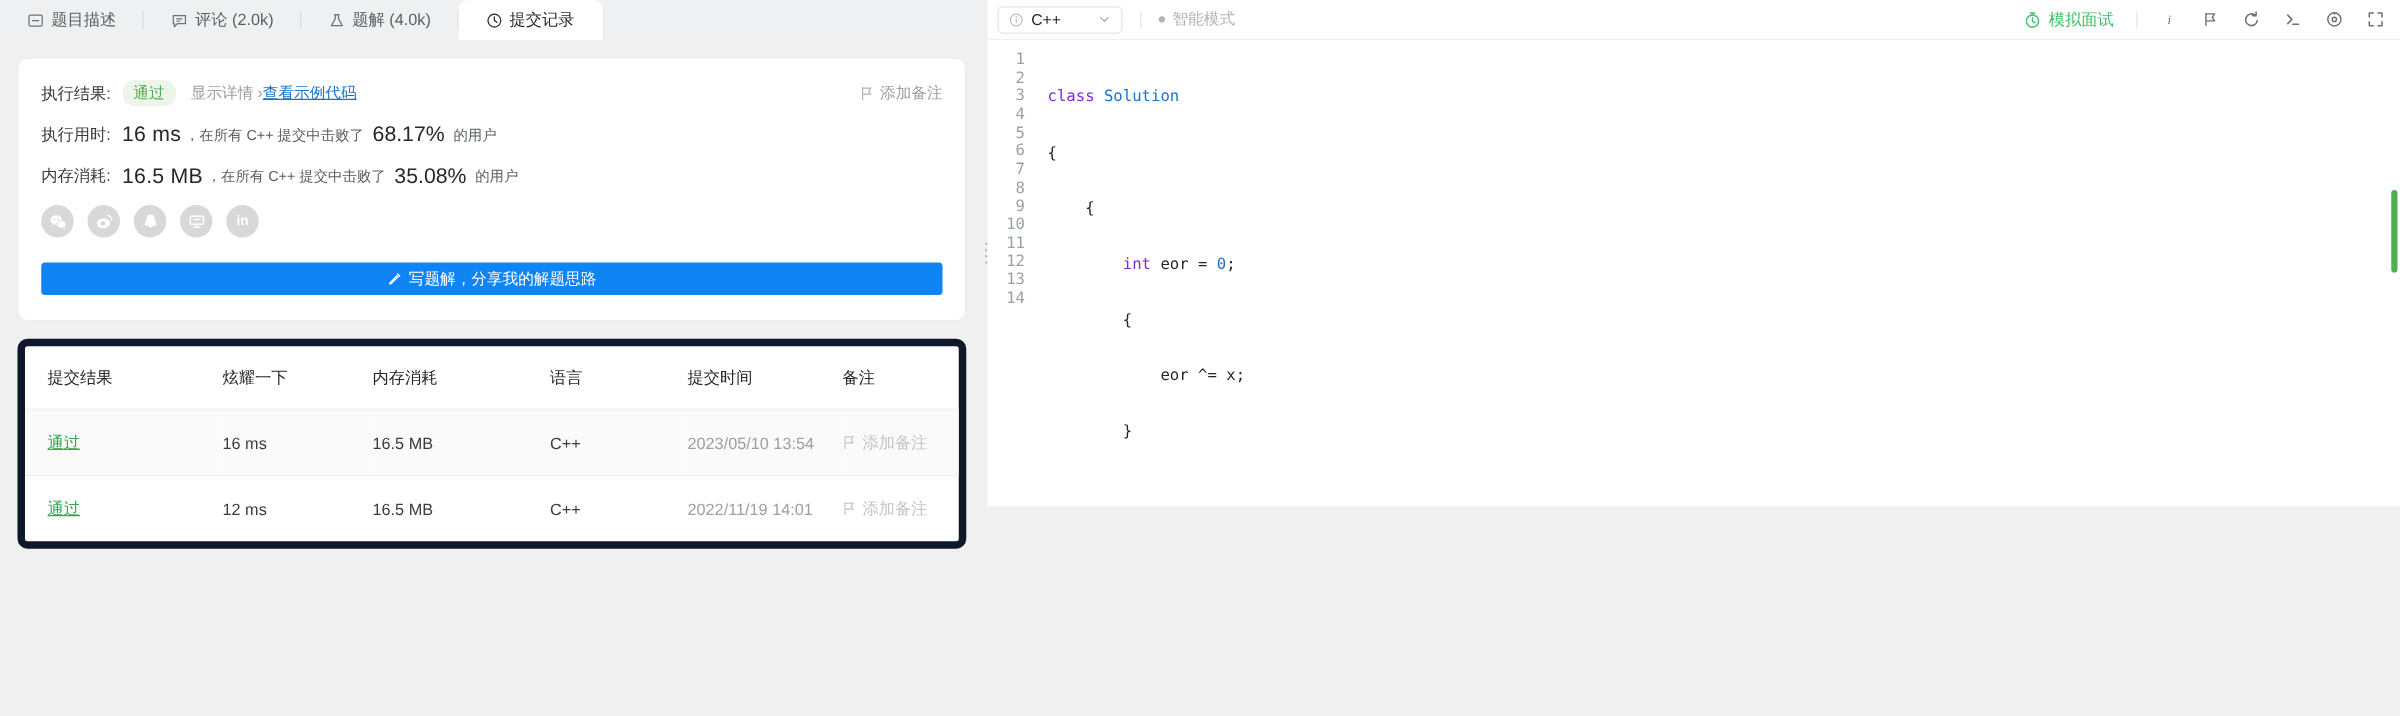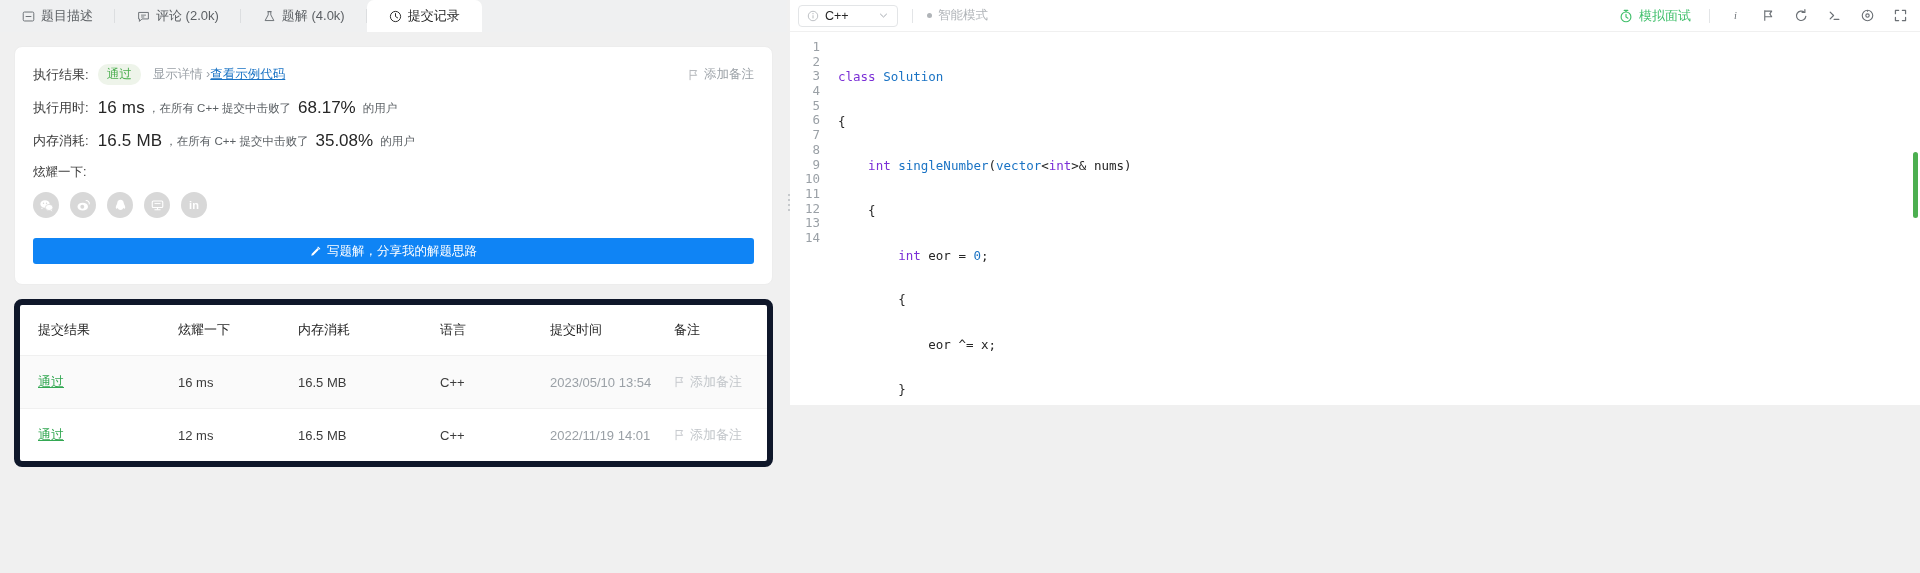--- a/index.html
+++ b/index.html
@@ -167,21 +167,20 @@
 
         <div class="row">
           <span class="lbl">内存消耗:</span>
           <span class="big">16.5 MB</span>
           <span class="small-note">，在所有 C++ 提交中击败了</span>
           <span class="pct">35.08%</span>
           <span class="small-note">的用户</span>
         </div>
 
 
-        <div class="share-label">炫耀一下:</div>
         <div class="share-icons">
           <div class="sicon">
             <svg width="15" height="15" viewBox="0 0 20 20">
                 <ellipse cx="8" cy="8" rx="6.2" ry="5" fill="#fff"></ellipse>
                 <path d="M4 12.5 L2.6 15 L5.4 13.6Z" fill="#fff"></path>
                 <ellipse cx="13.5" cy="12.6" rx="5" ry="4.1" fill="#fff" stroke="#d8d8d8" stroke-width="1"></ellipse>
                 <path d="M16.6 16 L18 18 L15.6 16.9Z" fill="#fff"></path>
                 <circle cx="6" cy="7" r="0.9" fill="#d8d8d8"></circle>
                 <circle cx="10" cy="7" r="0.9" fill="#d8d8d8"></circle>
               </svg>
@@ -360,21 +359,20 @@
           <div>9</div>
           <div>10</div>
           <div>11</div>
           <div>12</div>
           <div>13</div>
           <div>14</div>
       </div>
       <div class="code">
         <div><span class="kw">class</span> <span class="ty">Solution</span></div>
         <div>{</div>
-        <div>    <span class="kw">int</span> <span class="fn">singleNumber</span>(<span class="ty">vector</span>&lt;<span class="kw">int</span>&gt;&amp; nums)</div>
         <div>    {</div>
         <div>        <span class="kw">int</span> eor = <span class="num">0</span>;</div>
         <div>        {</div>
         <div>            eor ^= x;</div>
         <div>        }</div>
         <div> </div>
         <div>        <span class="kw">return</span> eor;</div>
         
         
       </div>

